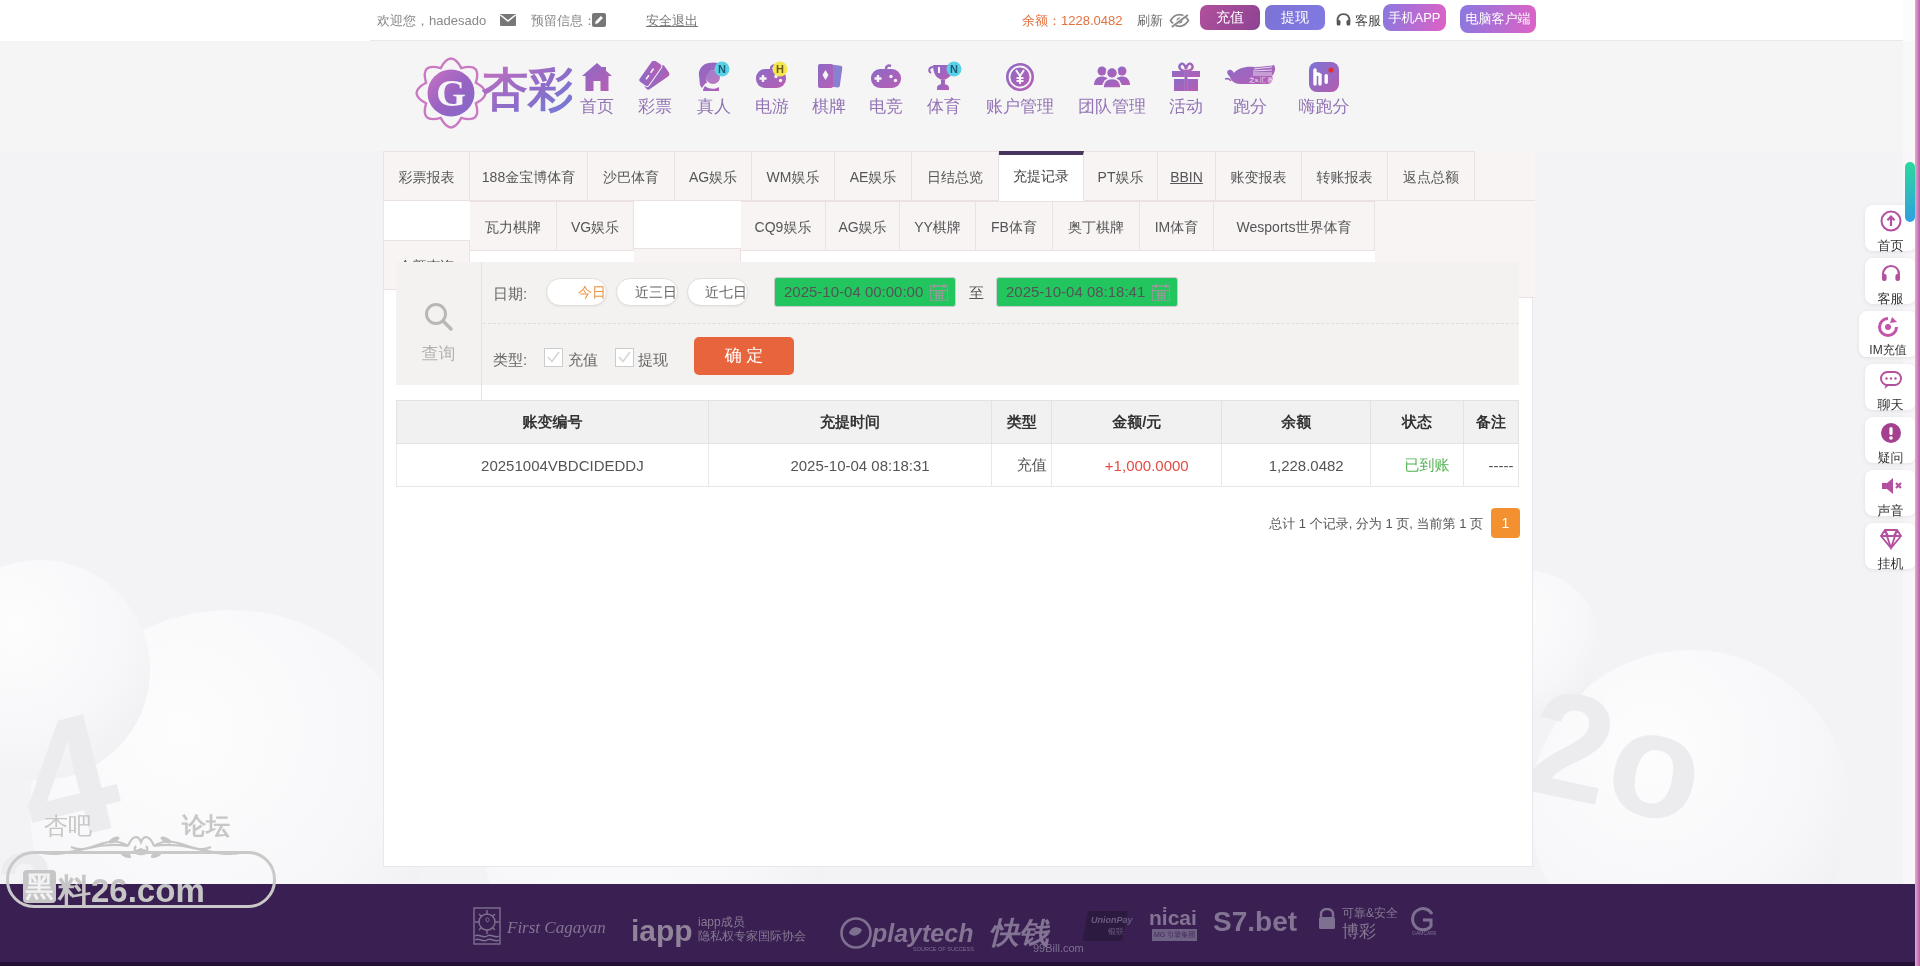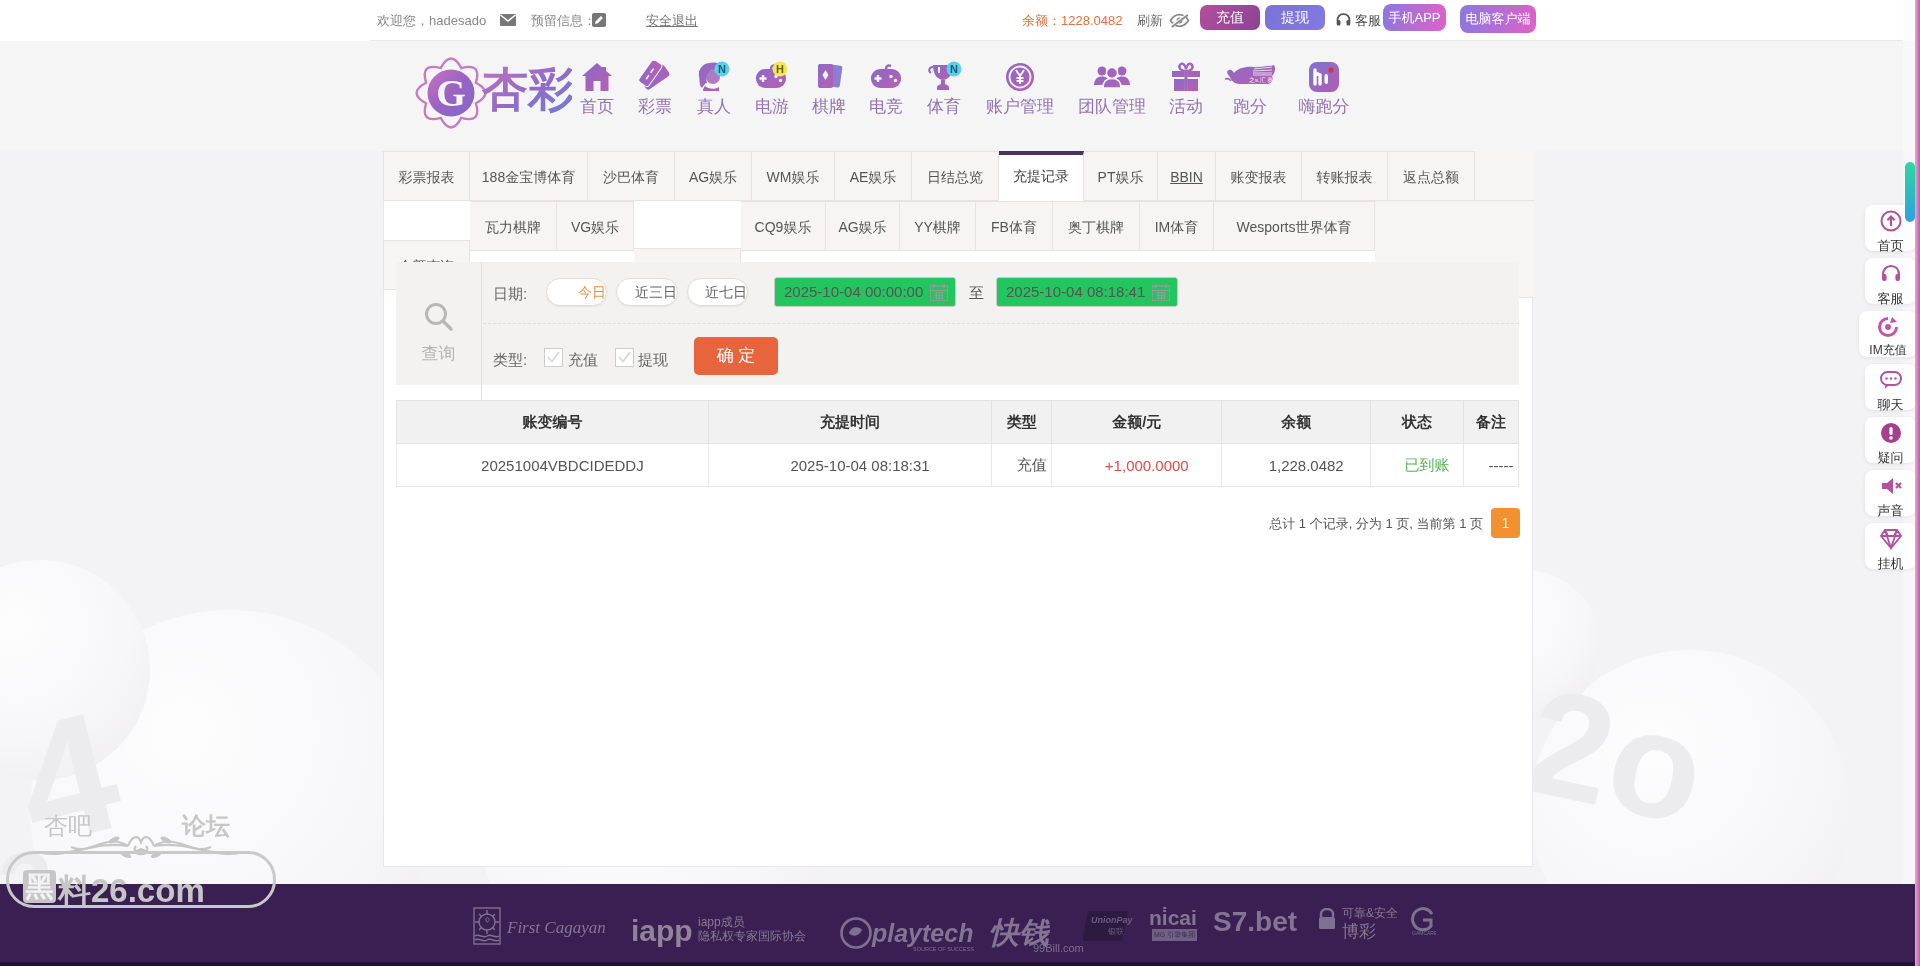--- a/index.html
+++ b/index.html
@@ -336,21 +336,21 @@
       <div style="position:absolute;left:87px;top:61px;right:0;border-top:1px dashed #ddd;"></div>
       <span class="qlabel" style="left:97px;top:89px;">类型:</span>
       <div class="cbx" style="left:148px;top:86px;"><svg width="17" height="17" viewBox="0 0 17 17">
             <path d="M3 8 L7 12.5 L14 3" fill="none" stroke="#d6d6d6" stroke-width="1.7"></path>
           </svg></div>
       <span class="qlabel" style="left:172px;top:89px;">充值</span>
       <div class="cbx" style="left:219px;top:86px;"><svg width="17" height="17" viewBox="0 0 17 17">
             <path d="M3 8 L7 12.5 L14 3" fill="none" stroke="#d6d6d6" stroke-width="1.7"></path>
           </svg></div>
       <span class="qlabel" style="left:242px;top:89px;">提现</span>
-      <div style="position:absolute;left:298px;top:75px;width:84px;height:38px;background:#e8643c;border-radius:5px;color:#fff;font-size:17px;text-align:center;line-height:38px;">确 定</div>
+      <div style="position:absolute;left:298px;top:75px;width:100px;height:38px;background:#e8643c;border-radius:5px;color:#fff;font-size:17px;text-align:center;line-height:38px;">确 定</div>
     </div>
 
     <table id="rtable">
       <tbody>
           <tr>
         <th style="width:312px;">账变编号</th>
         <th style="width:284px;">充提时间</th>
         <th style="width:60px;">类型</th>
         <th style="width:170px;">金额/元</th>
         <th style="width:149px;">余额</th>

